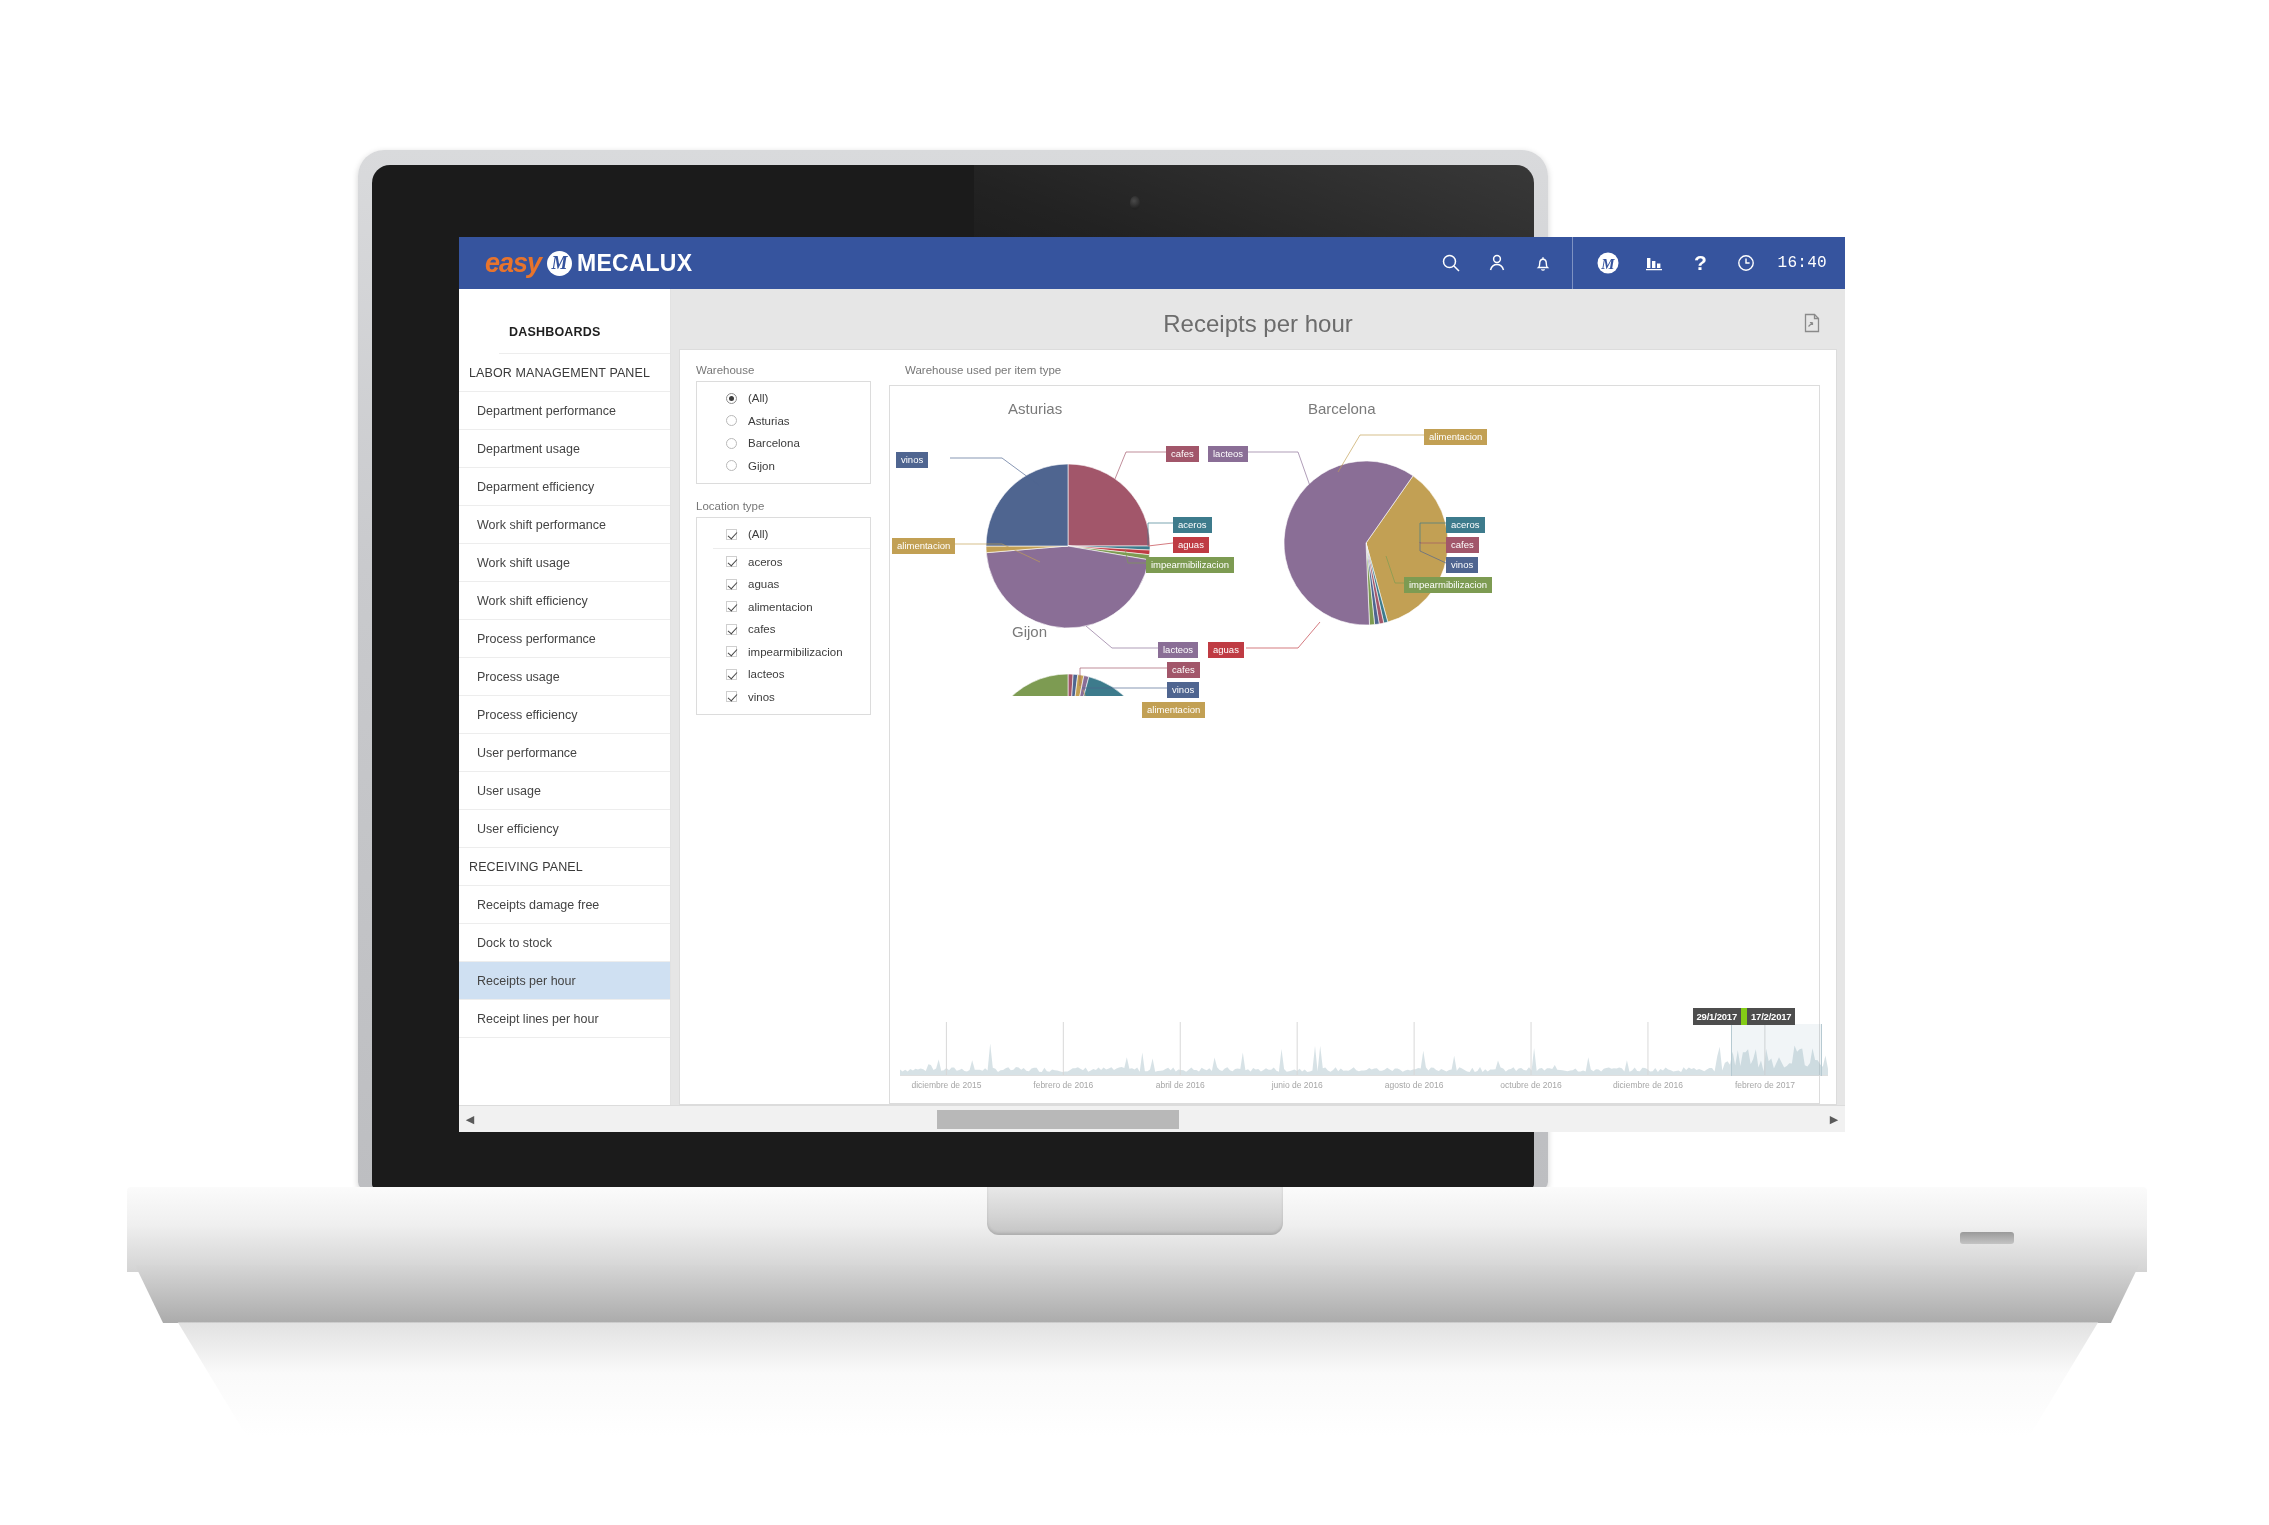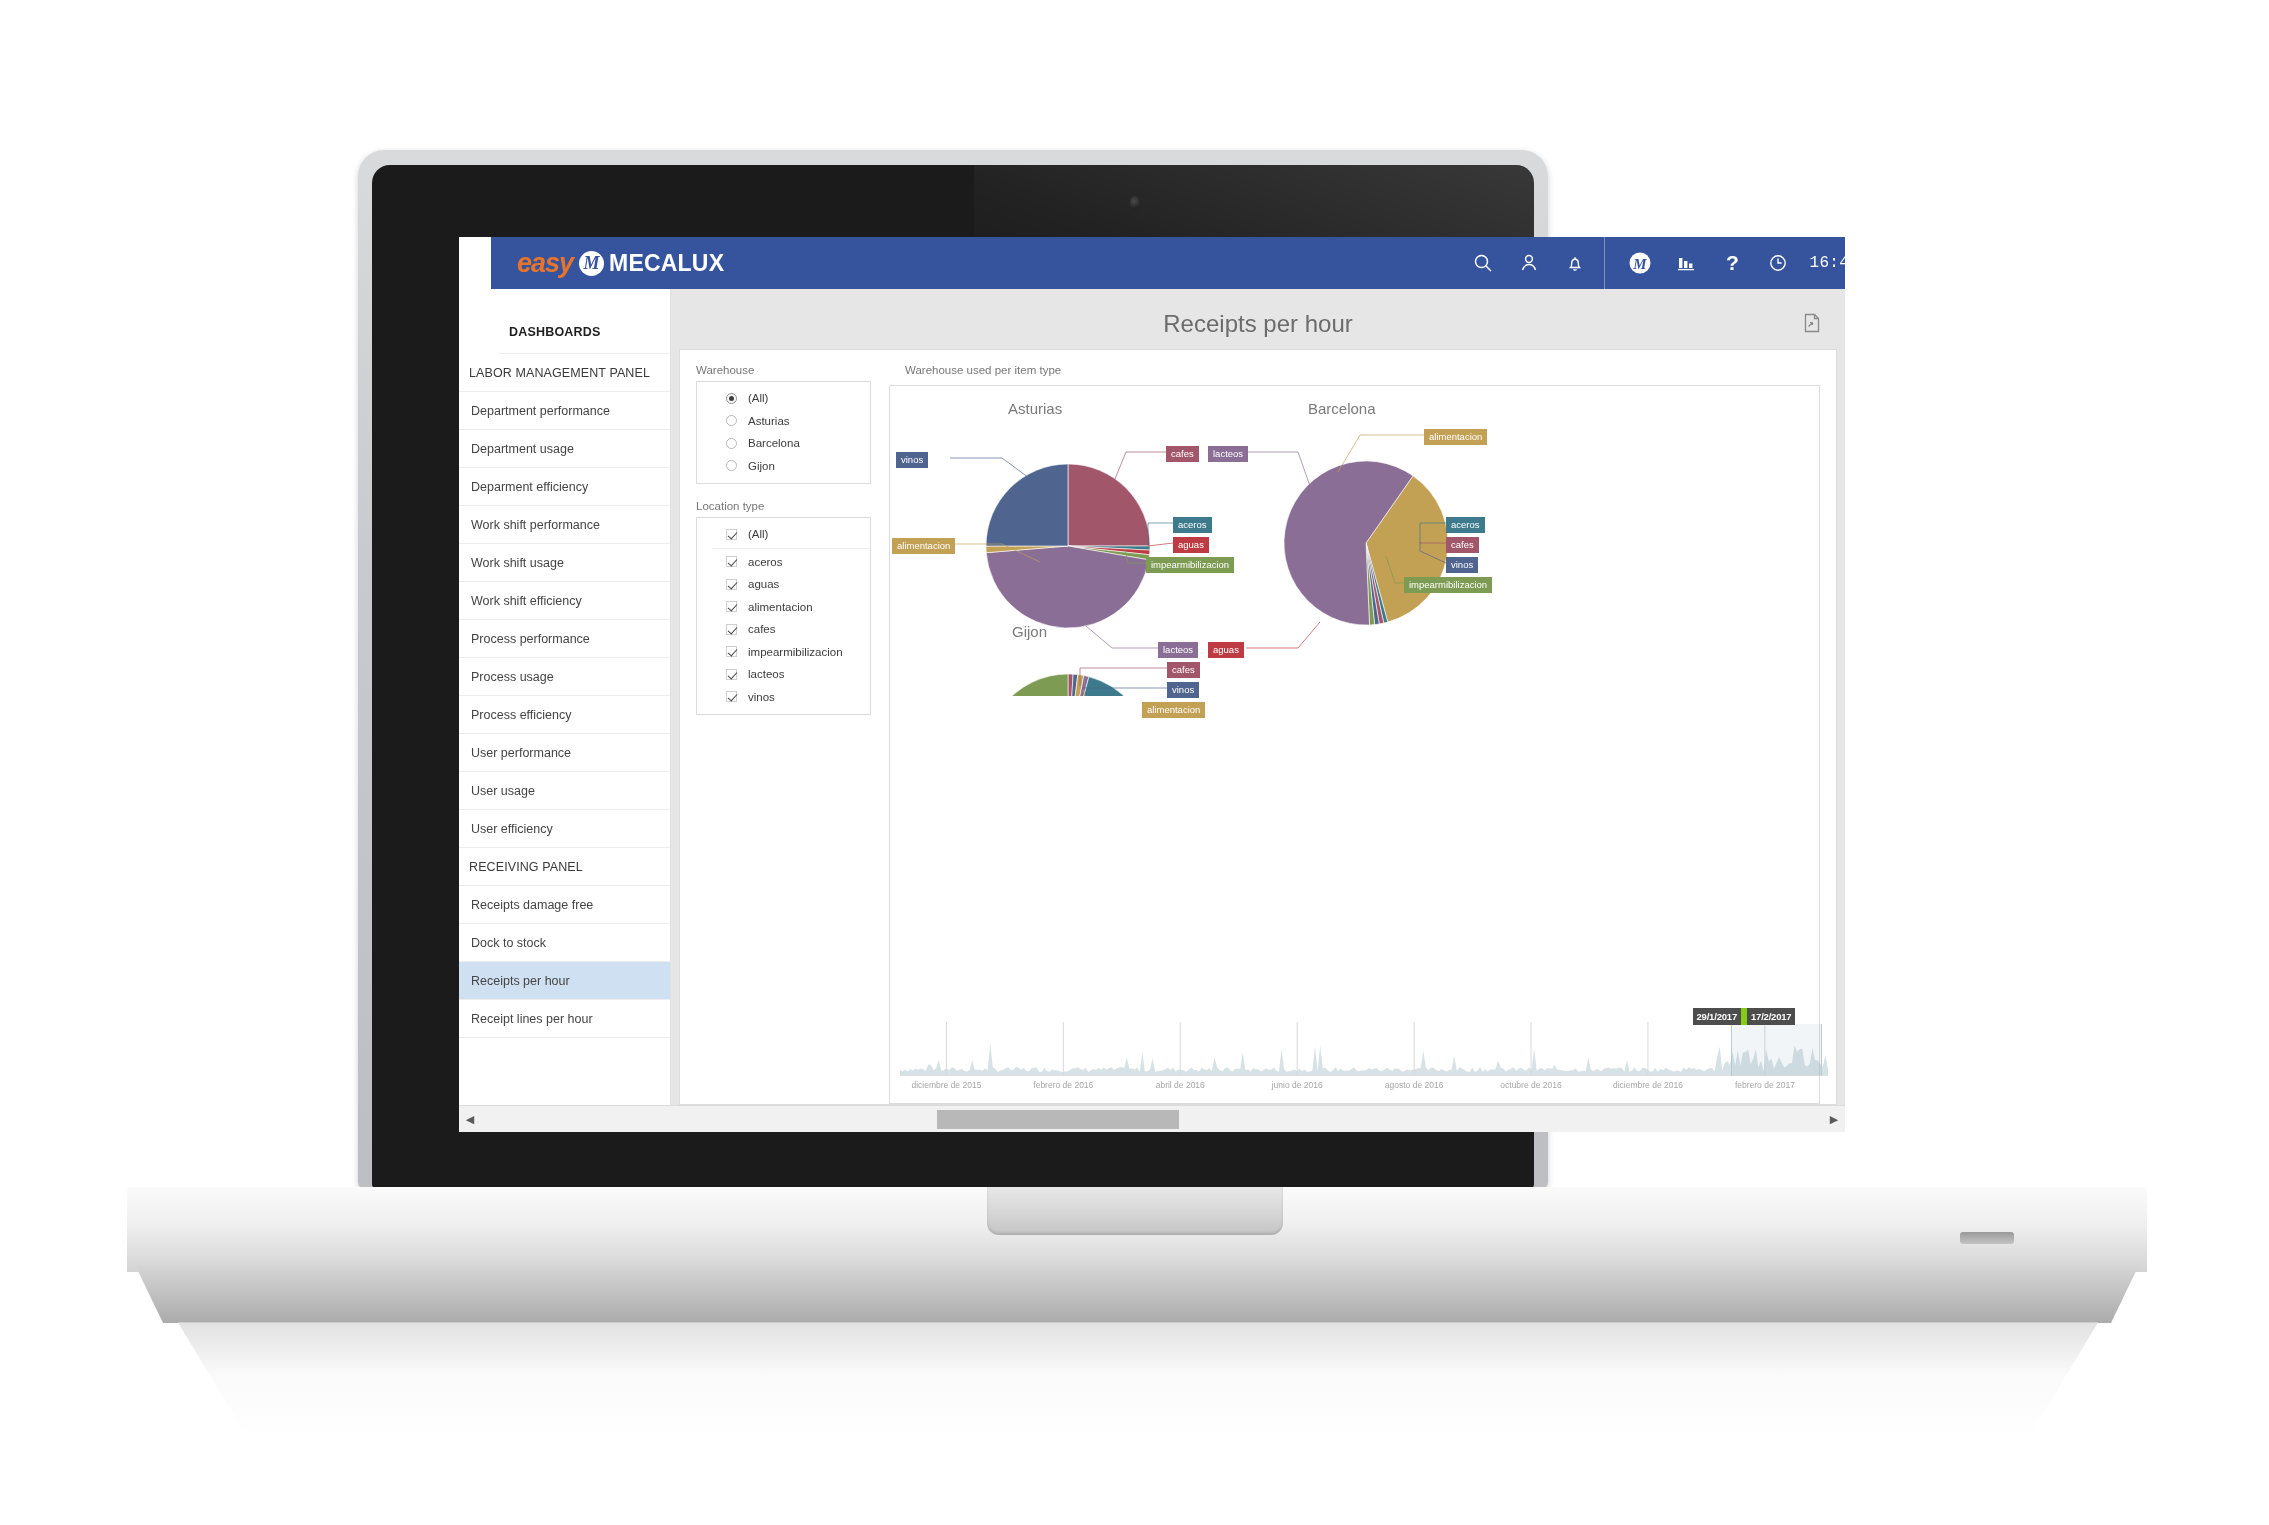--- a/index.html
+++ b/index.html
@@ -81,21 +81,21 @@
     position:absolute; left:148px; top:1322px;
     width:1980px; height:115px;
     background:linear-gradient(180deg,rgba(215,215,215,.75) 0%,rgba(240,240,240,.35) 45%,rgba(255,255,255,0) 100%);
     clip-path:polygon(1.5% 0,98.5% 0,95% 100%,5% 100%);
   }
 
   
   .topbar {
     position:absolute; left:0; top:0; width:100%; height:52px;
     background:#36549e;
-    display:flex; align-items:center;margin-left:32px;
+    display:flex; align-items:center;
   }
   .brand { display:flex; align-items:center; margin-left:26px; }
   .brand-easy {
     color:#e8742c; font-weight:bold; font-style:italic;
     font-size:27px; letter-spacing:-1px;
   }
   .brand-mark {
     width:25px; height:25px; border-radius:50%;
     background:#ffffff; margin:0 5px 0 6px;
     display:flex; align-items:center; justify-content:center;
@@ -117,21 +117,21 @@
     position:absolute; left:0; top:0; width:212px; bottom:0;
     background:#ffffff; border-right:1px solid #e2e2e2;
   }
   .nav-item {
     height:38px; display:flex; align-items:center;
     border-bottom:1px solid #ededed;
     font-size:12.5px; color:#3a3a3a; padding-left:10px;
   }
   .nav-item.head { font-weight:bold; color:#1f1f1f; letter-spacing:.2px; height:43px; padding-left:10px;margin-left:40px; }
   .nav-item.group { color:#3a3a3a; letter-spacing:.1px; padding-left:10px; }
-  .nav-item.child { padding-left:12px; color:#444; }
+  .nav-item.child { padding-left:18px; color:#444; }
   .nav-item.active { background:#cfe0f2; }
   .nav-spacer { height:22px; }
 
   
   .content { position:absolute; left:212px; top:0; right:0; bottom:0; background:#e6e6e6; padding:10px 8px 0 8px; }
   .page-title-bar {
     height:50px; display:flex; align-items:center; justify-content:center;
     position:relative;
   }
   .page-title { font-size:24px; color:#6c6c6c; font-weight:normal; }

